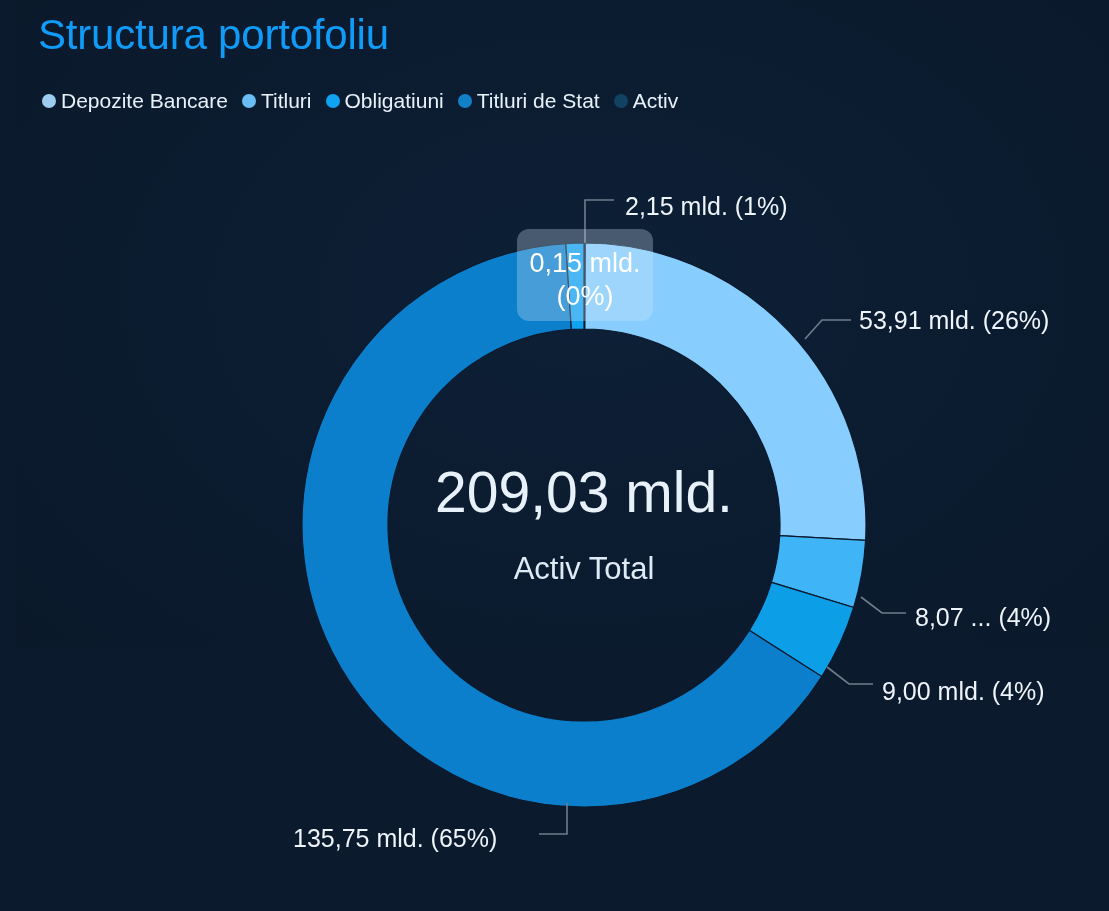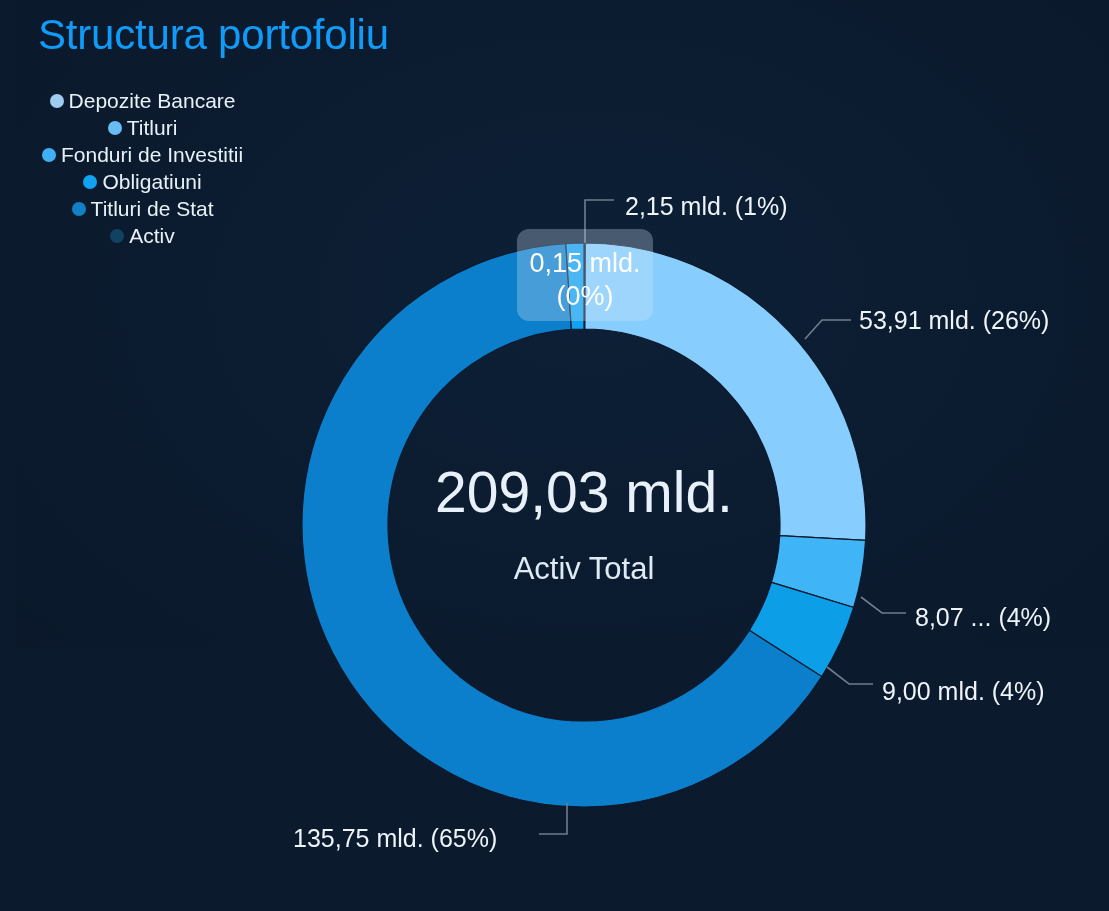--- a/index.html
+++ b/index.html
@@ -34,23 +34,22 @@
     white-space: nowrap;
     line-height: 1.18;
   }
   
   .legend {
     position: absolute;
     left: 26px;
     top: 90px;
     display: flex;
     align-items: center;
-    gap: 6px;
+    gap: 14px;
     white-space: nowrap;
-    flex-direction: column;
   }
   .legend-item {
     display: flex;
     align-items: center;
     gap: 5px;
   }
   .legend-dot {
     width: 14px;
     height: 14px;
     border-radius: 50%;
@@ -108,24 +107,20 @@
   <div class="legend">
     <div class="legend-item">
       <span class="legend-dot" style="background:#9ccdf0"></span>
       <span class="legend-label">Depozite Bancare</span>
     </div>
     <div class="legend-item">
       <span class="legend-dot" style="background:#68bdf4"></span>
       <span class="legend-label">Titluri</span>
     </div>
     <div class="legend-item">
-      <span class="legend-dot" style="background:#40b0f5"></span>
-      <span class="legend-label">Fonduri de Investitii</span>
-    </div>
-    <div class="legend-item">
       <span class="legend-dot" style="background:#10a3f2"></span>
       <span class="legend-label">Obligatiuni</span>
     </div>
     <div class="legend-item">
       <span class="legend-dot" style="background:#1180c6"></span>
       <span class="legend-label">Titluri de Stat</span>
     </div>
     <div class="legend-item">
       <span class="legend-dot" style="background:#114261"></span>
       <span class="legend-label">Activ</span>

